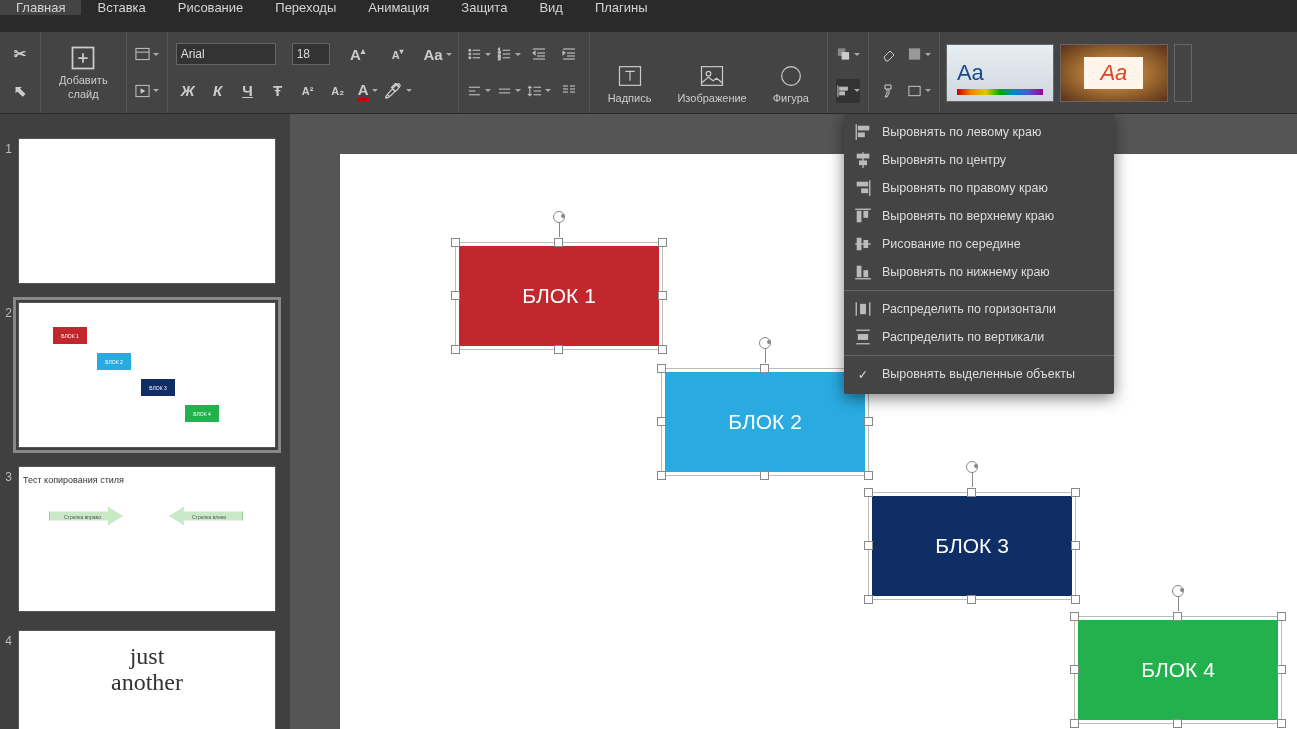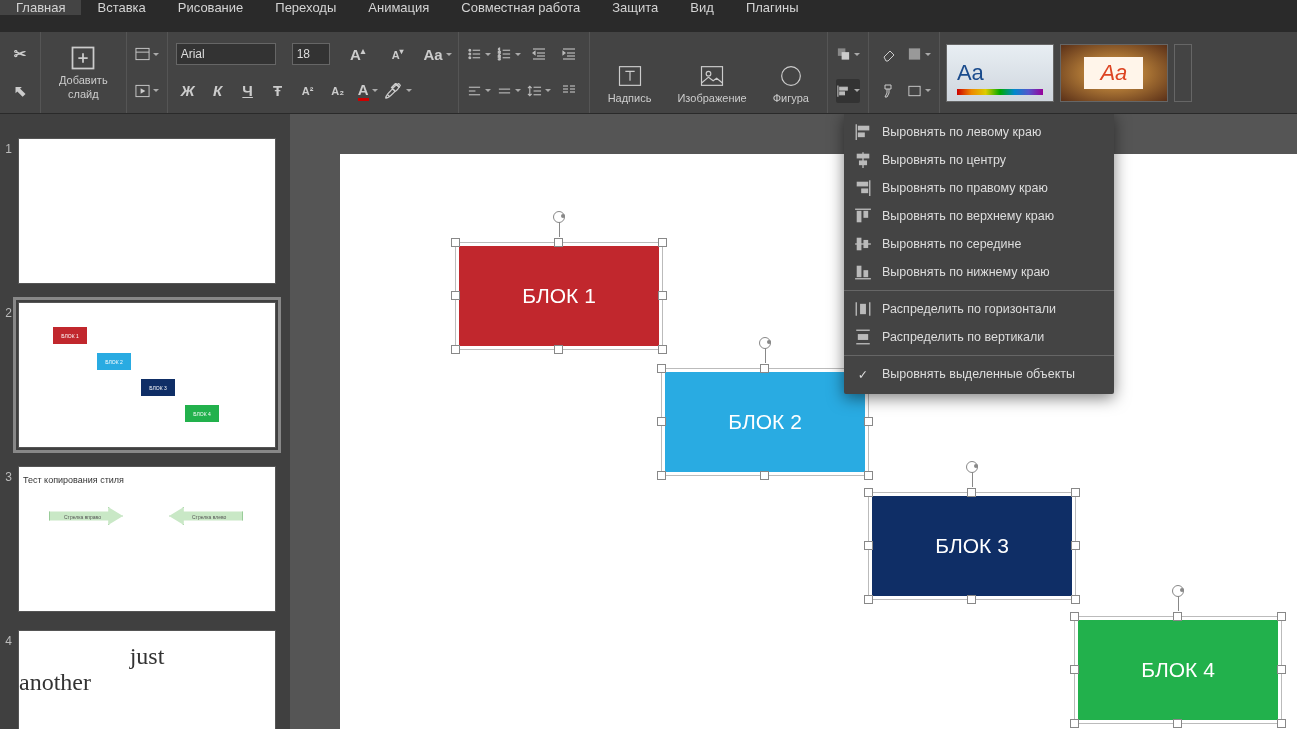--- a/index.html
+++ b/index.html
@@ -70,21 +70,20 @@
 </style>
 </head>
 <body>
 
 <div class="tabs">
   <div class="tab active">Главная</div>
   <div class="tab">Вставка</div>
   <div class="tab">Рисование</div>
   <div class="tab">Переходы</div>
   <div class="tab">Анимация</div>
-  <div class="tab">Совместная работа</div>
   <div class="tab">Защита</div>
   <div class="tab">Вид</div>
   <div class="tab">Плагины</div>
 </div>
 
 <div class="toolbar">
   <div class="tgroup">
     <div class="trow">
         <div class="tbtn">
           <span class="gl">✂</span>
@@ -351,21 +350,21 @@
           </div>
         <div class="th-arrow" style="left:150px;top:40px;clip-path:polygon(100% 25%,20% 25%,20% 0,0 50%,20% 100%,20% 75%,100% 75%)">
             <span style="font-size:5px;color:#555;position:absolute;left:22px;top:6px">Стрелка влево</span>
           </div>
       </div>
     </div>
     <div class="slide-row">
       <div class="slide-num">4</div>
       <div class="slide-thumb" style="overflow:hidden">
         <div style="position:absolute;width:100%;text-align:center;top:12px;font-family:cursive;font-size:24px;color:#333">just</div>
-        <div style="position:absolute;width:100%;top:38px;font-family:cursive;font-size:24px;color:#333">another</div>
+        <div style="position:absolute;width:100%;text-align:center;top:38px;font-family:cursive;font-size:24px;color:#333">another</div>
       </div>
     </div>
   </div>
 
   <div class="canvas-wrap">
     <div class="canvas" id="canvas">
         <div class="shape" style="left: 119px; top: 92px; width: 200px; height: 100px; background: rgb(193, 39, 45);">БЛОК 1<div class="handles">
             <div class="h tl"></div>
             <div class="h tc"></div>
             <div class="h tr"></div>
@@ -453,21 +452,21 @@
           <span>Выровнять по верхнему краю</span>
         </div>
       <div class="dd-item">
           <span class="ico">
             <svg viewBox="0 0 16 16" class="ico-align">
               <line x1="1" y1="8" x2="15" y2="8"></line>
               <rect x="3" y="3" width="3" height="10" fill="#bbb"></rect>
               <rect x="9" y="5" width="3" height="6" fill="#bbb"></rect>
             </svg>
           </span>
-          <span>Выровнять по середине</span>
+          <span>Рисование по середине</span>
         </div>
       <div class="dd-item">
           <span class="ico">
             <svg viewBox="0 0 16 16" class="ico-align">
               <line x1="1" y1="14" x2="15" y2="14"></line>
               <rect x="3" y="3" width="3" height="9" fill="#bbb"></rect>
               <rect x="9" y="7" width="3" height="5" fill="#bbb"></rect>
             </svg>
           </span>
           <span>Выровнять по нижнему краю</span>

